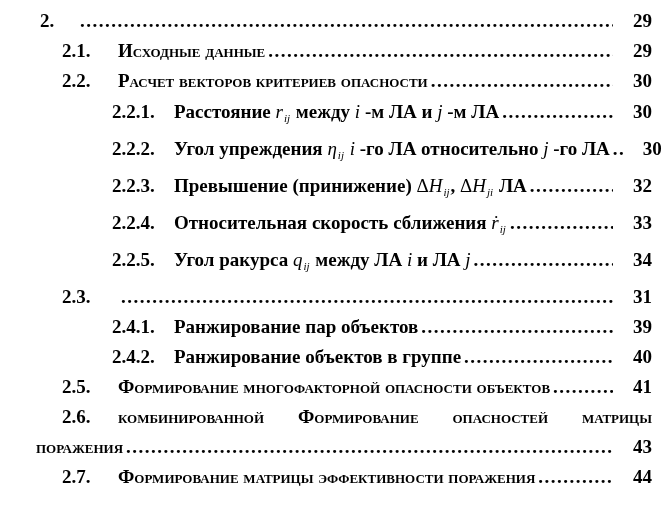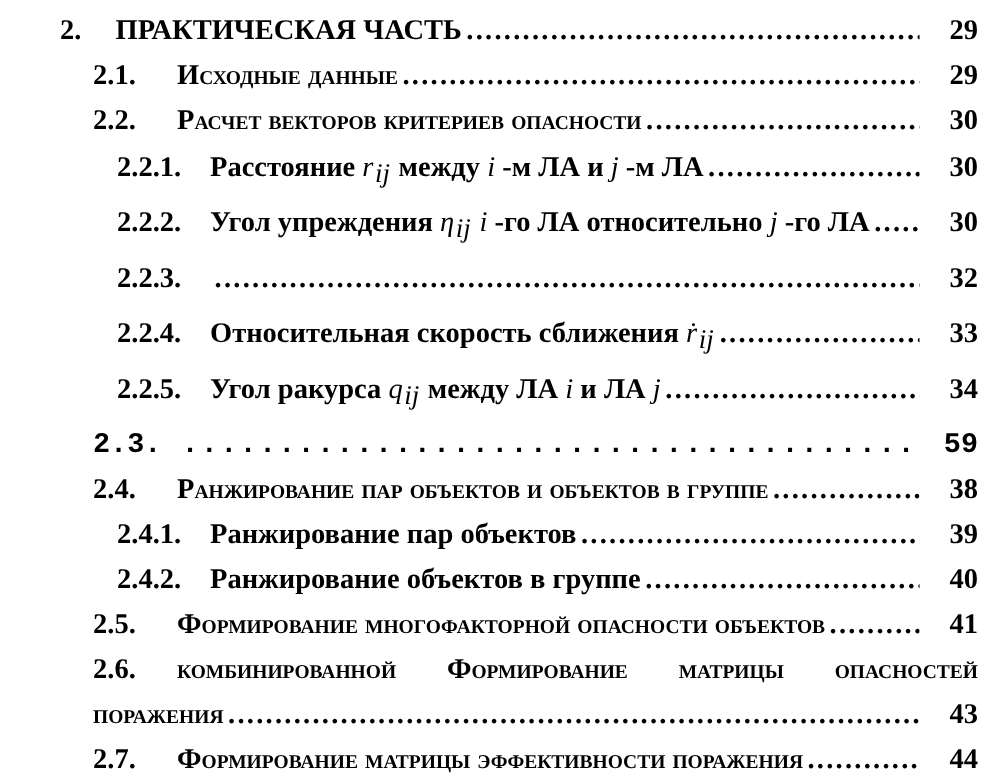--- a/index.html
+++ b/index.html
@@ -22,39 +22,39 @@
     height:21px;
     line-height:21px;
     margin-top:9px;
     overflow:visible;
     white-space:nowrap;
   }
   .toc-row:first-child { margin-top:0; }
   
   .math { margin-top:10px; }
   .math + .math { margin-top:16px; }
-  .math + .toc-row:not(.math) { margin-top:16px;font-family:Liberation Mono, monospace; }
+  .math + .toc-row:not(.math) { margin-top:16px; }
 
   .lvl1 { padding-left:40px; }
   .lvl1 .num { flex:0 0 37px; }
   .lvl2 { padding-left:62px; }
   .lvl2 .num { flex:0 0 56px; }
-  .lvl3 { padding-left:78px; }
+  .lvl3 { padding-left:112px; }
   .lvl3 .num { flex:0 0 62px; }
-  .cont { padding-left:62px; } 
+  .cont { padding-left:36px; } 
 
   .num { font-variant:normal; }
   .label { flex:0 0 auto; white-space:pre; }
   .lvl2 .label, .lvl2 .word { font-variant:small-caps; }
 
   .seg-var { font-style:italic; font-weight:normal; font-variant:normal; }
   .seg-sym { font-style:normal; font-weight:normal; font-variant:normal; }
   .seg-sub {
     font-style:italic; font-weight:normal; font-variant:normal;
-    font-size:18px; line-height:10px;
+    font-size:11px; line-height:10px;
     vertical-align:-4px;
     margin-left:1px; margin-right:1px;
   }
 
   .label-flex {
     flex:1 1 auto;
     display:flex;
     justify-content:space-between;
   }
   .leader {
@@ -70,21 +70,20 @@
   }
   .pagenum { flex:0 0 auto; margin-left:20px; text-align:left; }
 </style>
 </head>
 <body>
 
 <div class="page">
   <div id="toc">
       <div class="toc-row lvl1">
         <span class="num">2.</span>
-        <span class="label"><span class="seg-text">ПРАКТИЧЕСКАЯ ЧАСТЬ</span></span>
         <span class="leader"></span>
         <span class="pagenum">29</span>
       </div>
       <div class="toc-row lvl2">
         <span class="num">2.1.</span>
         <span class="label"><span class="seg-text">Исходные данные</span></span>
         <span class="leader"></span>
         <span class="pagenum">29</span>
       </div>
       <div class="toc-row lvl2">
@@ -100,45 +99,40 @@
         <span class="pagenum">30</span>
       </div>
       <div class="toc-row lvl3 math">
         <span class="num">2.2.2.</span>
         <span class="label"><span class="seg-text">Угол упреждения </span><span class="seg-var">η</span><span class="seg-sub">ij</span><span class="seg-text"> </span><span class="seg-var">i</span><span class="seg-text"> -го ЛА относительно </span><span class="seg-var">j</span><span class="seg-text"> -го ЛА</span></span>
         <span class="leader"></span>
         <span class="pagenum">30</span>
       </div>
       <div class="toc-row lvl3 math">
         <span class="num">2.2.3.</span>
+        <span class="label"><span class="seg-text">Превышение (принижение) </span><span class="seg-sym">Δ</span><span class="seg-var">H</span><span class="seg-sub">ij</span><span class="seg-text">, </span><span class="seg-sym">Δ</span><span class="seg-var">H</span><span class="seg-sub">ji</span><span class="seg-text"> ЛА</span></span>
         <span class="leader"></span>
         <span class="pagenum">32</span>
       </div>
       <div class="toc-row lvl3 math">
         <span class="num">2.2.4.</span>
         <span class="label"><span class="seg-text">Относительная скорость сближения </span><span class="seg-var">ṙ</span><span class="seg-sub">ij</span></span>
         <span class="leader"></span>
         <span class="pagenum">33</span>
       </div>
       <div class="toc-row lvl3 math">
         <span class="num">2.2.5.</span>
         <span class="label"><span class="seg-text">Угол ракурса </span><span class="seg-var">q</span><span class="seg-sub">ij</span><span class="seg-text"> между ЛА </span><span class="seg-var">i</span><span class="seg-text"> и ЛА </span><span class="seg-var">j</span></span>
         <span class="leader"></span>
         <span class="pagenum">34</span>
       </div>
       <div class="toc-row lvl2">
         <span class="num">2.3.</span>
         <span class="leader"></span>
-        <span class="pagenum">59</span>
-      </div>
-      <div class="toc-row lvl2">
-        <span class="num">2.4.</span>
-        <span class="label"><span class="seg-text">Ранжирование пар объектов и объектов в группе</span></span>
-        <span class="leader"></span>
-        <span class="pagenum">38</span>
+        <span class="pagenum">31</span>
       </div>
       <div class="toc-row lvl3">
         <span class="num">2.4.1.</span>
         <span class="label"><span class="seg-text">Ранжирование пар объектов</span></span>
         <span class="leader"></span>
         <span class="pagenum">39</span>
       </div>
       <div class="toc-row lvl3">
         <span class="num">2.4.2.</span>
         <span class="label"><span class="seg-text">Ранжирование объектов в группе</span></span>
@@ -149,22 +143,22 @@
         <span class="num">2.5.</span>
         <span class="label"><span class="seg-text">Формирование многофакторной опасности объектов</span></span>
         <span class="leader"></span>
         <span class="pagenum">41</span>
       </div>
       <div class="toc-row lvl2">
         <span class="num">2.6.</span>
         <span class="label-flex">
           <span class="word">комбинированной</span>
           <span class="word">Формирование</span>
+          <span class="word">опасностей</span>
           <span class="word">матрицы</span>
-          <span class="word">опасностей</span>
         </span>
       </div>
       <div class="toc-row lvl2 cont">
         <span class="label">поражения</span>
         <span class="leader"></span>
         <span class="pagenum">43</span>
       </div>
       <div class="toc-row lvl2">
         <span class="num">2.7.</span>
         <span class="label"><span class="seg-text">Формирование матрицы эффективности поражения</span></span>

